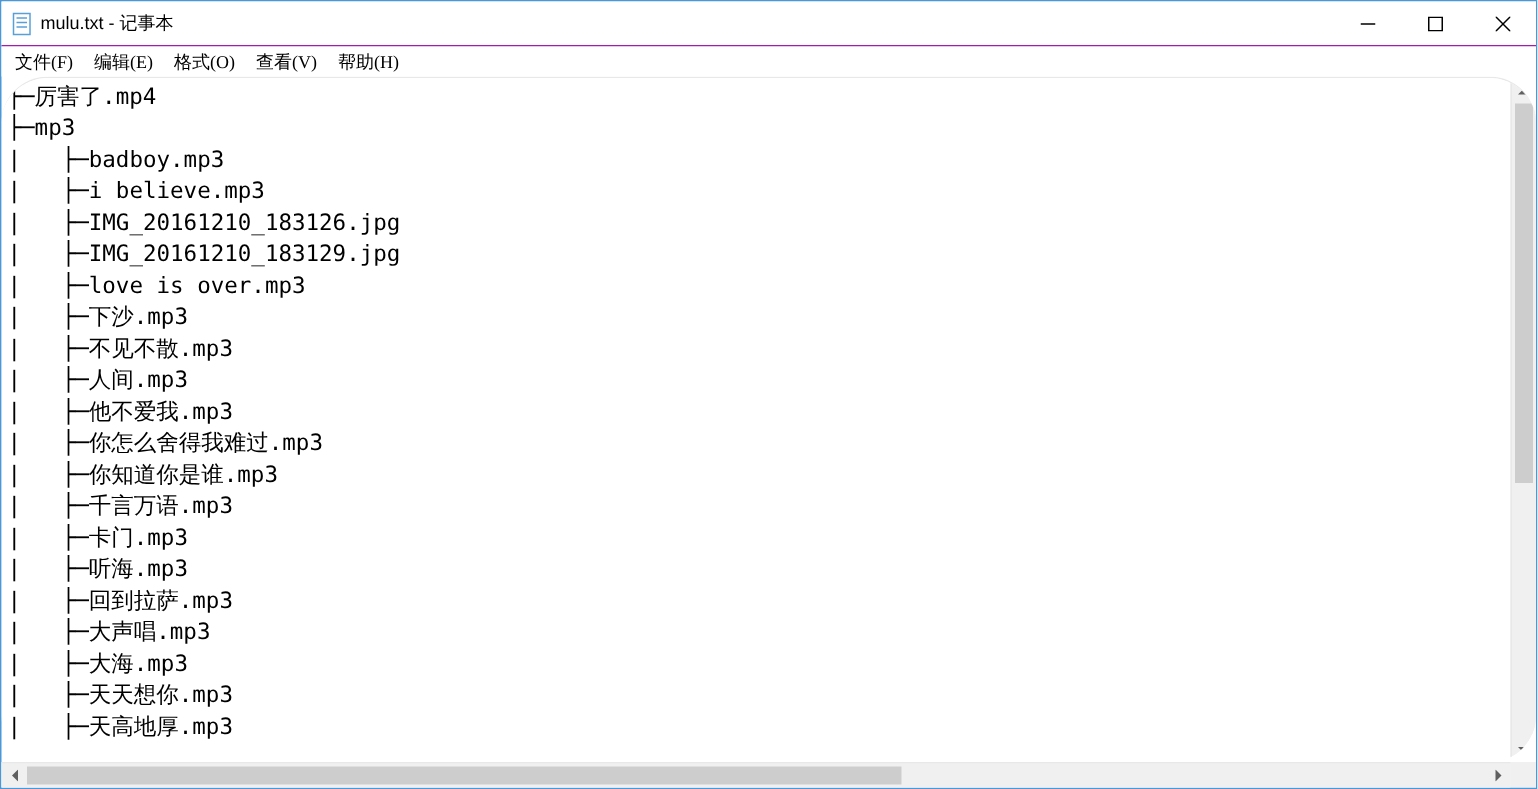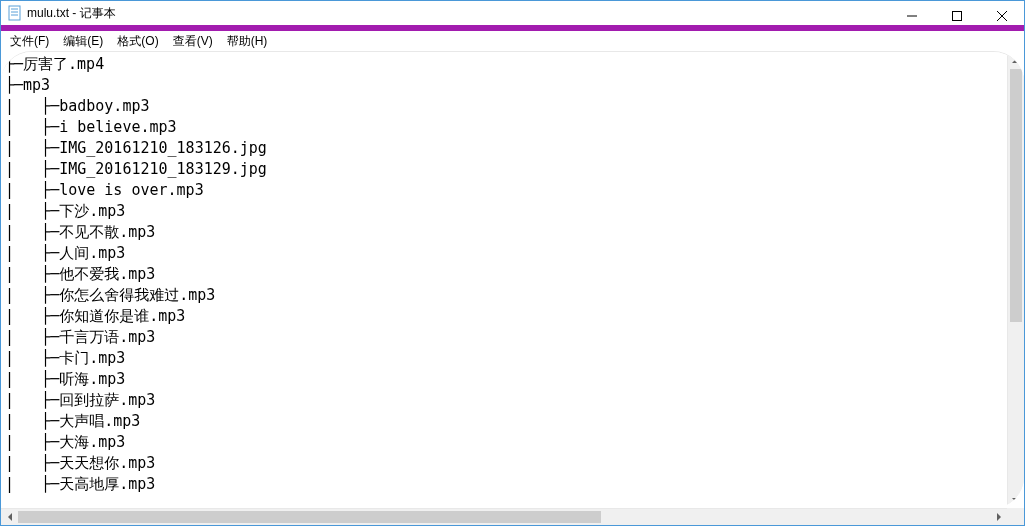--- a/index.html
+++ b/index.html
@@ -17,21 +17,21 @@
       flex-direction: column;
       background: #fff;
       position: relative;
     }
     .titlebar {
       height: 30px;
       background: #fff;
       display: flex;
       align-items: center;
       padding-left: 6px;
-      border-bottom: 6px solid #a21caf;
+      border-bottom: 1px solid #a21caf;
       text-align: center;
     }
     .titlebar-icon {
       width: 16px;
       height: 16px;
       margin-right: 4px;
       display: inline-flex;
       align-items: center;
       justify-content: center;
     }
@@ -62,20 +62,21 @@
       align-items: center;
       padding: 0 2px;
       background: #fff;
       font-size: 12px;
       gap: 0;
     }
     .menu-item {
       padding: 2px 7px;
       cursor: default;
       color: #000;
+      font-family: Liberation Serif, serif;
     }
     .content-wrap {
       flex: 1;
       display: flex;
       overflow: hidden;
       border-top: 1px solid #e8e8e8;
       border-radius: 31px;
     }
     .content {
       flex: 1;

